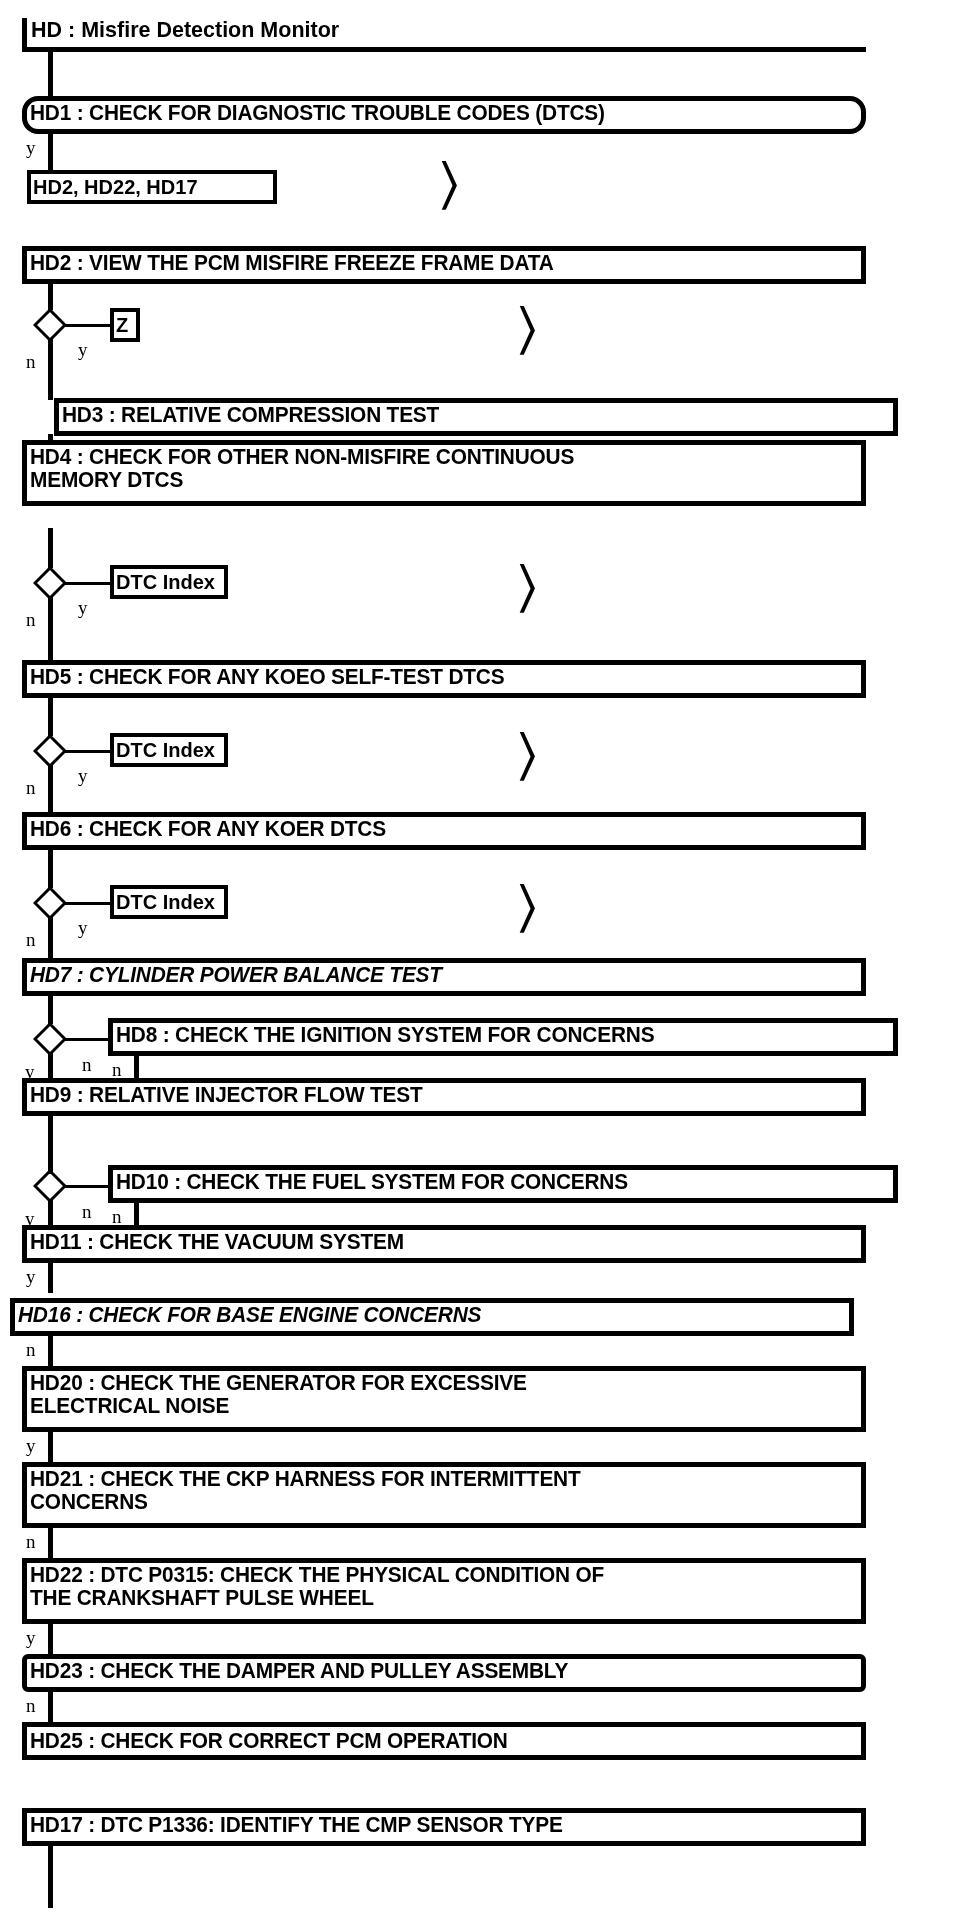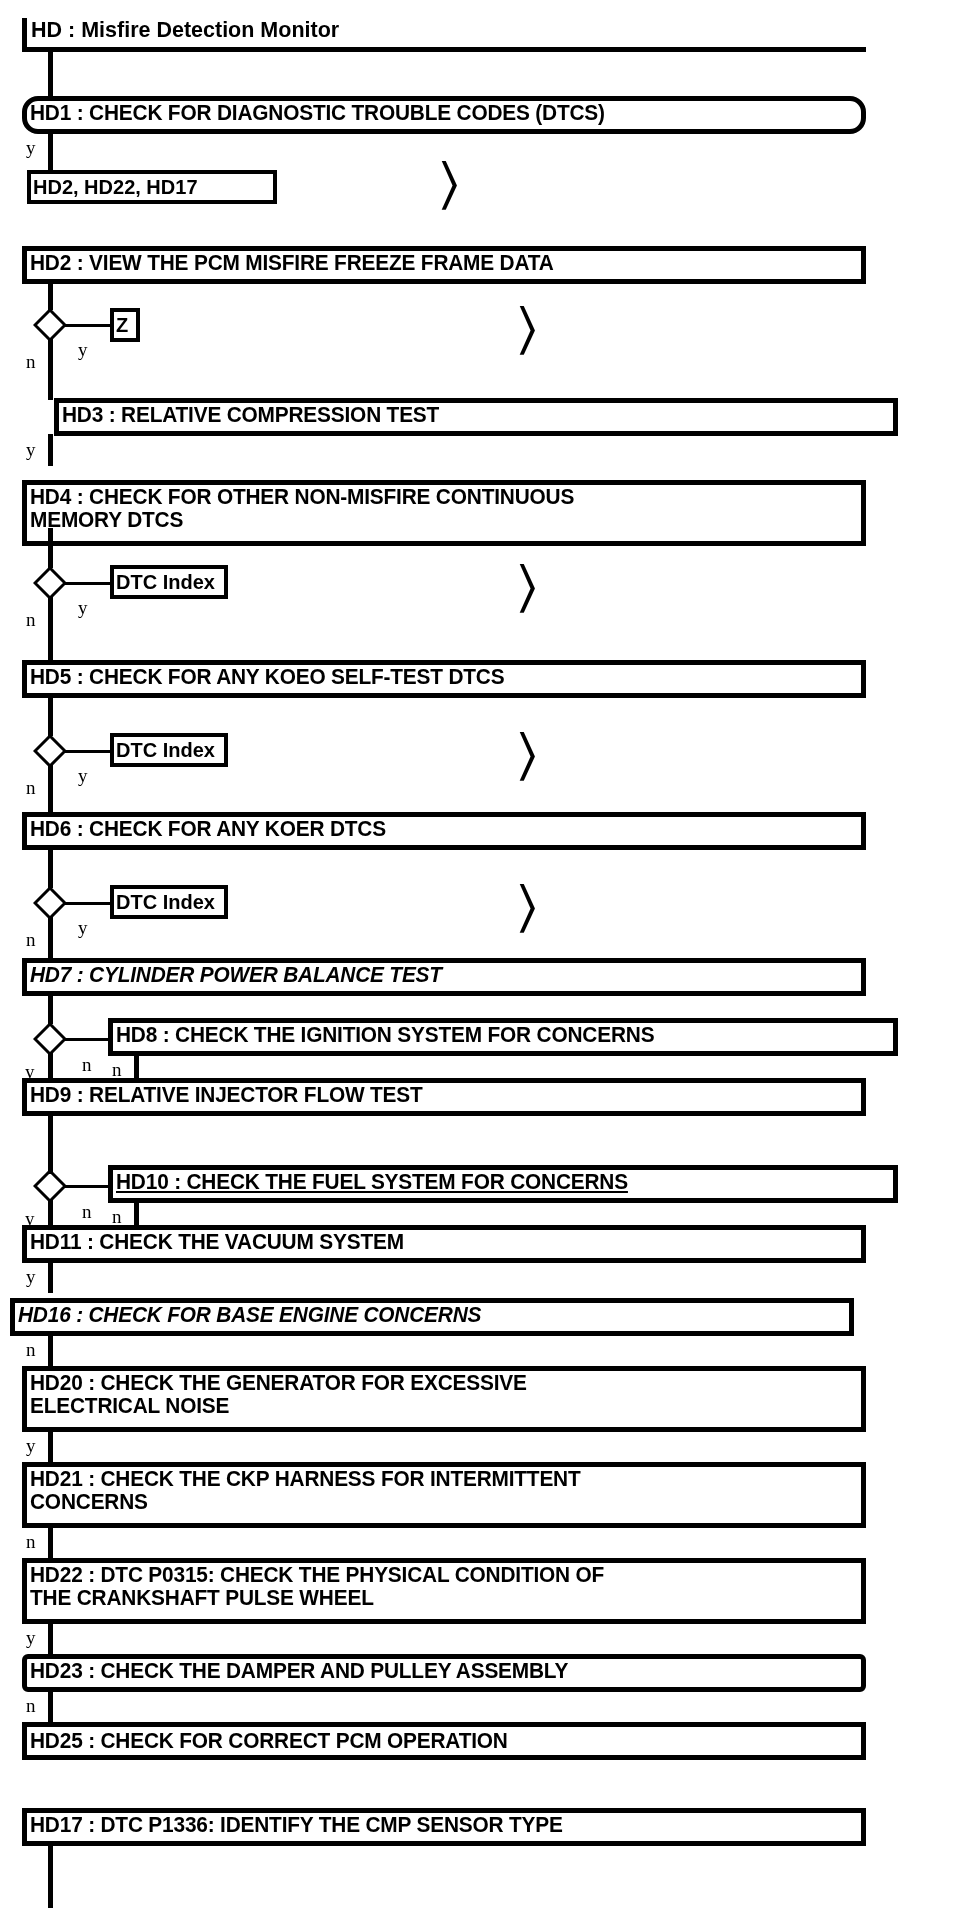--- a/index.html
+++ b/index.html
@@ -147,21 +147,21 @@
   <div class="chev" style="left:518px; top:300px;">〉</div>
 
   <div class="vline" style="left:48px; top:338px; height:62px;"></div>
 
   <div class="step" style="left:22px; top:398px; width:844px; height:38px;margin-left:32px;">
     <span class="txt">HD3 : RELATIVE COMPRESSION TEST</span>
   </div>
   <div class="vline" style="left:48px; top:434px; height:32px;"></div>
   <div class="blabel" style="left:26px; top:440px;">y</div>
 
-  <div class="step" style="left:22px; top:480px; width:844px; height:66px;">
+  <div class="step" style="left:22px; top:440px; width:844px; height:66px;">
     <span class="txt">HD4 : CHECK FOR OTHER NON-MISFIRE CONTINUOUS
 MEMORY DTCS</span>
   </div>
 
   <div class="vline" style="left:48px; top:528px; height:40px;"></div>
   <div class="diamond" style="left:33px; top:566px;">
     <svg width="34" height="34" viewBox="0 0 34 34">
         <polygon points="17,2 32,17 17,32 2,17" fill="#fff" stroke="#000" stroke-width="3"></polygon>
       </svg>
   </div>
@@ -249,21 +249,21 @@
   <div class="diamond" style="left:33px; top:1169px;">
     <svg width="34" height="34" viewBox="0 0 34 34">
         <polygon points="17,2 32,17 17,32 2,17" fill="#fff" stroke="#000" stroke-width="3"></polygon>
       </svg>
   </div>
   <div class="vline" style="left:48px; top:1140px; height:34px;"></div>
   <div class="hthin" style="left:65px; top:1185px; width:45px;"></div>
   <div class="blabel" style="left:82px; top:1202px;">n</div>
   <div class="blabel" style="left:25px; top:1209px;">y</div>
 
-  <div class="step" style="left:108px; top:1165px; width:790px; height:38px;text-decoration:underline;">
+  <div class="step" style="left:108px; top:1165px; width:790px; height:38px;">
     <span class="txt">HD10 : CHECK THE FUEL SYSTEM FOR CONCERNS</span>
   </div>
   <div class="vline" style="left:134px; top:1201px; height:38px;"></div>
   <div class="blabel" style="left:112px; top:1207px;">n</div>
   <div class="vline" style="left:48px; top:1199px; height:40px;"></div>
 
   <div class="step" style="left:22px; top:1225px; width:844px; height:38px;">
     <span class="txt">HD11 : CHECK THE VACUUM SYSTEM</span>
   </div>
   <div class="vline" style="left:48px; top:1261px; height:32px;"></div>

